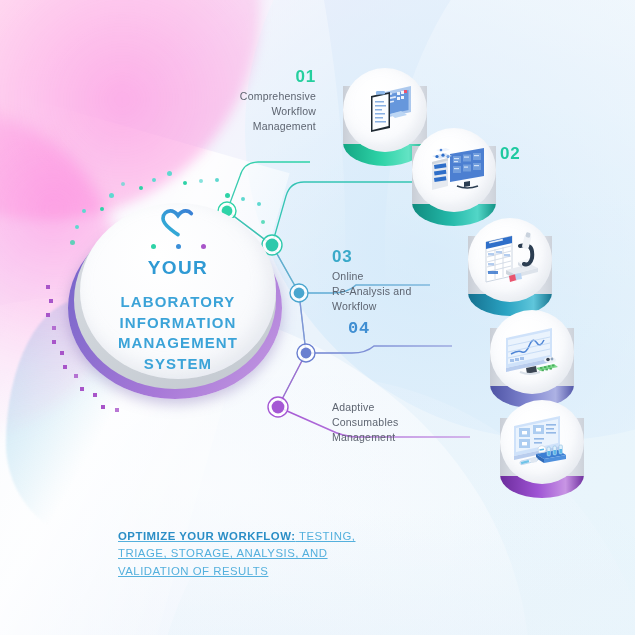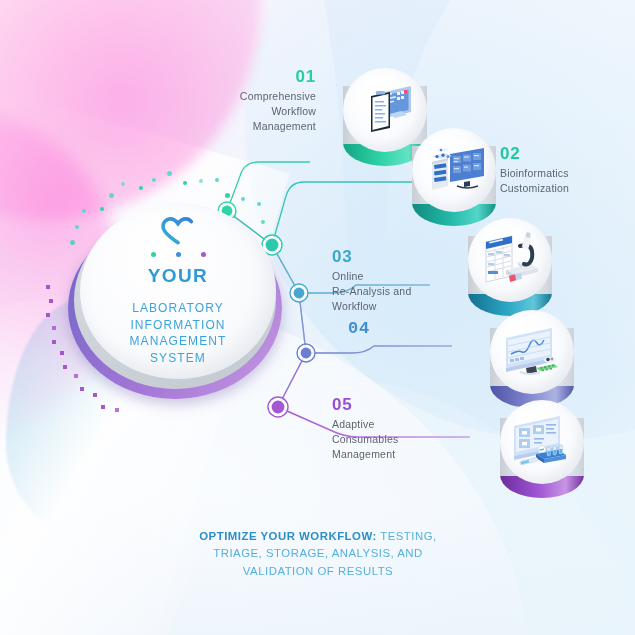--- a/index.html
+++ b/index.html
@@ -55,21 +55,21 @@
     background:linear-gradient(150deg,#d9dde2 0%,#cfd4da 45%,#c3c9d0 100%);}
   .disc-face{position:absolute;left:12px;top:0;width:196px;height:176px;border-radius:50%;
     background:radial-gradient(ellipse at 40% 30%, #ffffff 0%, #fafbfd 55%, #f2f4f8 100%);
     box-shadow:inset -6px -8px 18px rgba(190,198,212,.28);}
   .disc-inner{position:absolute;inset:0;display:flex;flex-direction:column;
     align-items:center;justify-content:center;text-align:center;}
   .logo-heart{width:40px;height:32px;margin-bottom:5px;}
   .tridots{display:flex;gap:20px;margin-bottom:9px;}
   .tridots i{width:5px;height:5px;border-radius:50%;display:block;}
   .lims-title{font-size:19px;font-weight:bold;letter-spacing:1.4px;color:#2f9ad4;line-height:1.05;}
-  .lims-sub{font-size:12px;font-weight:normal;letter-spacing:1.1px;color:#3ba3d8;line-height:1.38;margin-top:14px;}
+  .lims-sub{font-size:15px;font-weight:bold;letter-spacing:1.1px;color:#3ba3d8;line-height:1.38;margin-top:14px;}
 
   
   #links{position:absolute;left:0;top:0;width:635px;height:635px;}
 
   
   .step{position:absolute;}
   .step .num{font-size:17px;font-weight:bold;letter-spacing:.8px;line-height:1;}
   .step .ttl{font-size:10.5px;color:#5d6470;line-height:1.42;margin-top:4px;letter-spacing:.2px;}
   .s1{left:196px;top:68px;width:120px;text-align:right;}
   .s2{left:500px;top:145px;width:125px;text-align:left;}
@@ -82,22 +82,22 @@
   .cyl .body{position:absolute;left:0;top:22px;width:84px;height:74px;border-radius:0 0 50% 50%/0 0 46% 46%;}
   .cyl .rim{position:absolute;left:0;top:52px;width:84px;height:46px;border-radius:50%;}
   .cyl .shaft{position:absolute;left:0;top:18px;width:84px;height:58px;
     background:linear-gradient(90deg,#c9ced6 0%,#e4e8ee 28%,#f3f5f8 55%,#dfe3ea 82%,#cdd2da 100%);}
   .cyl .face{position:absolute;left:0;top:0;width:84px;height:84px;border-radius:50%;
     background:radial-gradient(ellipse at 38% 28%, #ffffff 0%, #fbfcfe 58%, #eef1f6 100%);
     box-shadow:inset -4px -6px 14px rgba(190,198,212,.25);overflow:hidden;}
   .cyl .face svg{position:absolute;left:0;top:0;}
 
   
-  #caption{position:absolute;left:118px;top:528px;width:400px;text-align:center;
-    font-size:11.4px;line-height:1.52;letter-spacing:.5px;color:#54b0dd;}
+  #caption{position:absolute;left:118px;top:528px;width:400px;text-align:left;
+    font-size:11.4px;line-height:1.52;letter-spacing:.5px;color:#54b0dd;text-decoration:underline;}
   #caption b{color:#2b8ec6;font-weight:bold;}
 </style>
 </head>
 <body>
 
 <div id="stage">
 
   <div class="bg swoopB"></div>
   <div class="bg swoopD"></div>
   <div class="bg swoopE"></div>
@@ -432,41 +432,36 @@
     <div class="num" style="color: rgb(37, 207, 158);">01</div>
     <div class="ttl">
       <span>Comprehensive</span><br>
       <span>Workflow</span><br>
       <span>Management</span>
     </div>
   </div>
 
   <div class="step s2">
     <div class="num" style="color: rgb(31, 201, 160);">02</div>
-    <div class="ttl">
-      <span>Bioinformatics</span><br>
-      <span>Customization</span>
-    </div>
   </div>
 
   <div class="step s3">
     <div class="num" style="color: rgb(57, 169, 201);">03</div>
     <div class="ttl">
       <span>Online</span><br>
       <span>Re-Analysis and</span><br>
       <span>Workflow</span>
     </div>
   </div>
 
   <div class="step s4">
     <div class="num" style="color: rgb(63, 142, 210);">04</div>
   </div>
 
   <div class="step s5">
-    <div class="num" style="color: rgb(155, 79, 208);">05</div>
     <div class="ttl">
       <span>Adaptive</span><br>
       <span>Consumables</span><br>
       <span>Management</span>
     </div>
   </div>
 
   <div id="disc">
     <div class="ring-purple"></div>
     <div class="ring-grey"></div>

